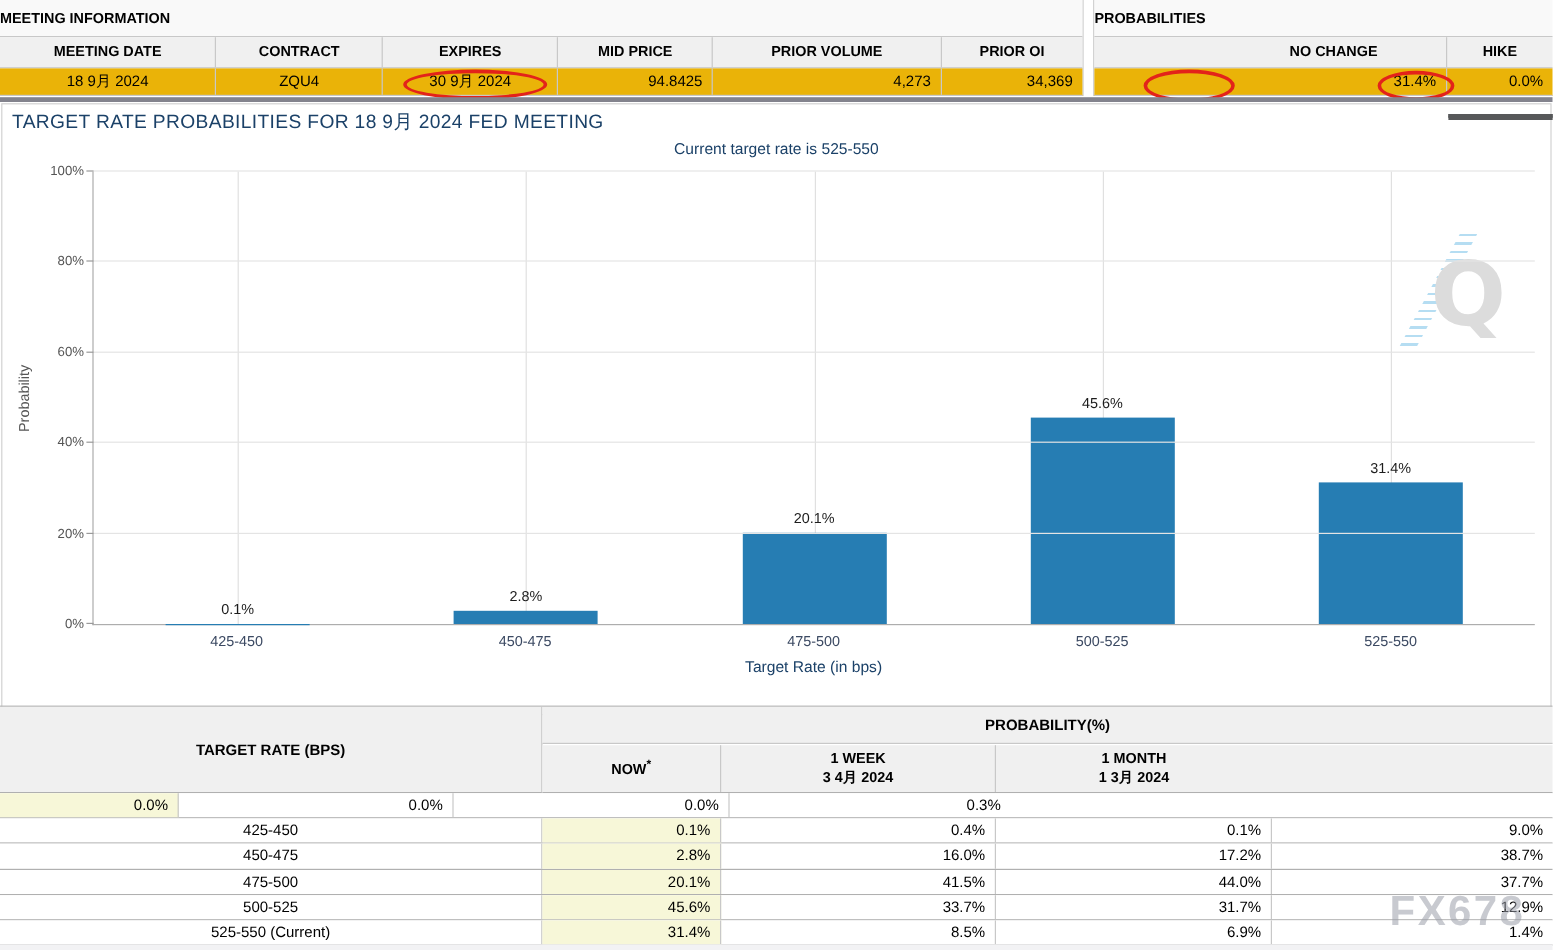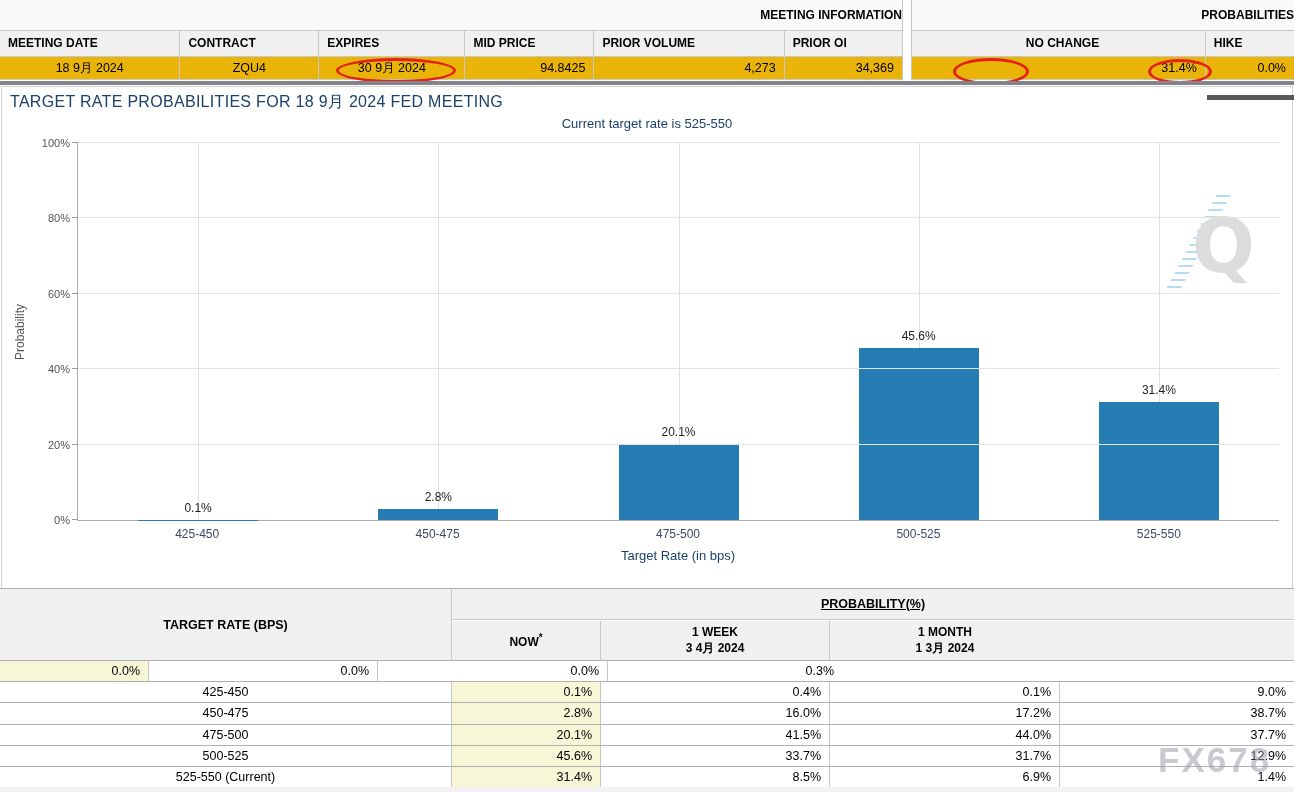--- a/index.html
+++ b/index.html
@@ -4,27 +4,27 @@
 <style>
   html,body{margin:0;padding:0;background:#fff;}
   *{box-sizing:border-box;}
   #page{position:relative;width:1294px;height:792px;background:#fff;overflow:hidden;
         font-family:"Liberation Sans","DejaVu Sans",sans-serif;color:#000;}
 
   
   .info-table{position:absolute;top:0;border-right:1px solid #c8c8c8;background:#fff;}
   #mi-table{left:0;width:903px;}
   #prob-table{left:911px;width:383px;border-right:none;border-left:1px solid #c8c8c8;}
-  .sec-title{height:31px;line-height:31px;text-align:right;font-weight:bold;font-size:12px;
+  .sec-title{height:31px;line-height:31px;text-align:left;font-weight:bold;font-size:12px;
              background:#f9f9f9;border-bottom:1px solid #c8c8c8;}
   .hrow{display:flex;}
   .hrow .cell{border-right:1px solid #c8c8c8;padding:0 8px;overflow:hidden;white-space:nowrap;}
   .hrow .cell:last-child{border-right:none;}
   .head-row{height:26px;background:#f0f0f0;border-bottom:1px solid #c8c8c8;}
-  .head-row .cell{font-weight:bold;font-size:12px;line-height:25px;}
+  .head-row .cell{font-weight:bold;font-size:12px;line-height:25px;text-align:center;}
   .val-row{height:23px;background:#eab308;border-bottom:1px solid #c8c8c8;}
   .val-row .cell{font-size:12.5px;line-height:22px;}
   #mi-table .cell:nth-child(1){width:20.0%;} #mi-table .cell:nth-child(2){width:15.4%;}
   #mi-table .cell:nth-child(3){width:16.2%;} #mi-table .cell:nth-child(4){width:14.3%;}
   #mi-table .cell:nth-child(5){width:21.1%;} #mi-table .cell:nth-child(6){width:13.0%;}
   #prob-table .cell:nth-child(1){width:27.7%;margin-top:40px;} #prob-table .cell:nth-child(2){width:49.2%;}
   #prob-table .cell:nth-child(3){width:23.1%;}
   .al-c{text-align:center;} .al-r{text-align:right;}
 
   .red-ellipse{position:absolute;border:3px solid #e3231a;border-radius:50%;pointer-events:none;}
@@ -64,21 +64,21 @@
   #q-letter{position:absolute;right:0;bottom:0;font-size:74px;line-height:1;font-weight:bold;
             color:#dcdcdc;font-family:"DejaVu Sans",sans-serif;}
 
   
   #prob-history{position:absolute;left:0;top:588px;width:1294px;height:204px;border-top:1px solid #b0b0b0;}
   #corner-cell{position:absolute;left:0;top:0;width:452px;height:72px;background:#f0f0f0;
                border-right:1px solid #c8c8c8;border-bottom:1px solid #b0b0b0;
                display:flex;align-items:center;justify-content:center;font-weight:bold;font-size:12.5px;}
   #group-header{position:absolute;left:452px;right:0;top:0;height:31px;background:#f0f0f0;
                 border-bottom:1px solid #c8c8c8;text-align:center;line-height:31px;
-                font-weight:bold;font-size:12.5px;text-decoration:underline;}
+                font-weight:bold;font-size:12.5px;}
   #col-headers{position:absolute;left:452px;right:0;top:32px;height:40px;display:flex;
                background:#f0f0f0;border-bottom:1px solid #b0b0b0;}
   #col-headers .chead{border-right:1px solid #c8c8c8;display:flex;flex-direction:column;
                       align-items:center;justify-content:center;font-weight:bold;font-size:12px;line-height:1.3;}
   #col-headers .chead:last-child{border-right:none;}
   #col-headers .chead:nth-child(1){width:17.7%;} #col-headers .chead:nth-child(2){width:27.2%;}
   #col-headers .chead:nth-child(3){width:27.3%;} #col-headers .chead:nth-child(4){width:27.8%;}
   #t-rows{position:absolute;left:0;right:0;top:72px;}
   .t-row{display:flex;height:21.2px;border-bottom:1px solid #b0b0b0;background:#fff;}
   .t-row .tcell{border-right:1px solid #c8c8c8;font-size:12.5px;line-height:20px;padding:0 8px;}

